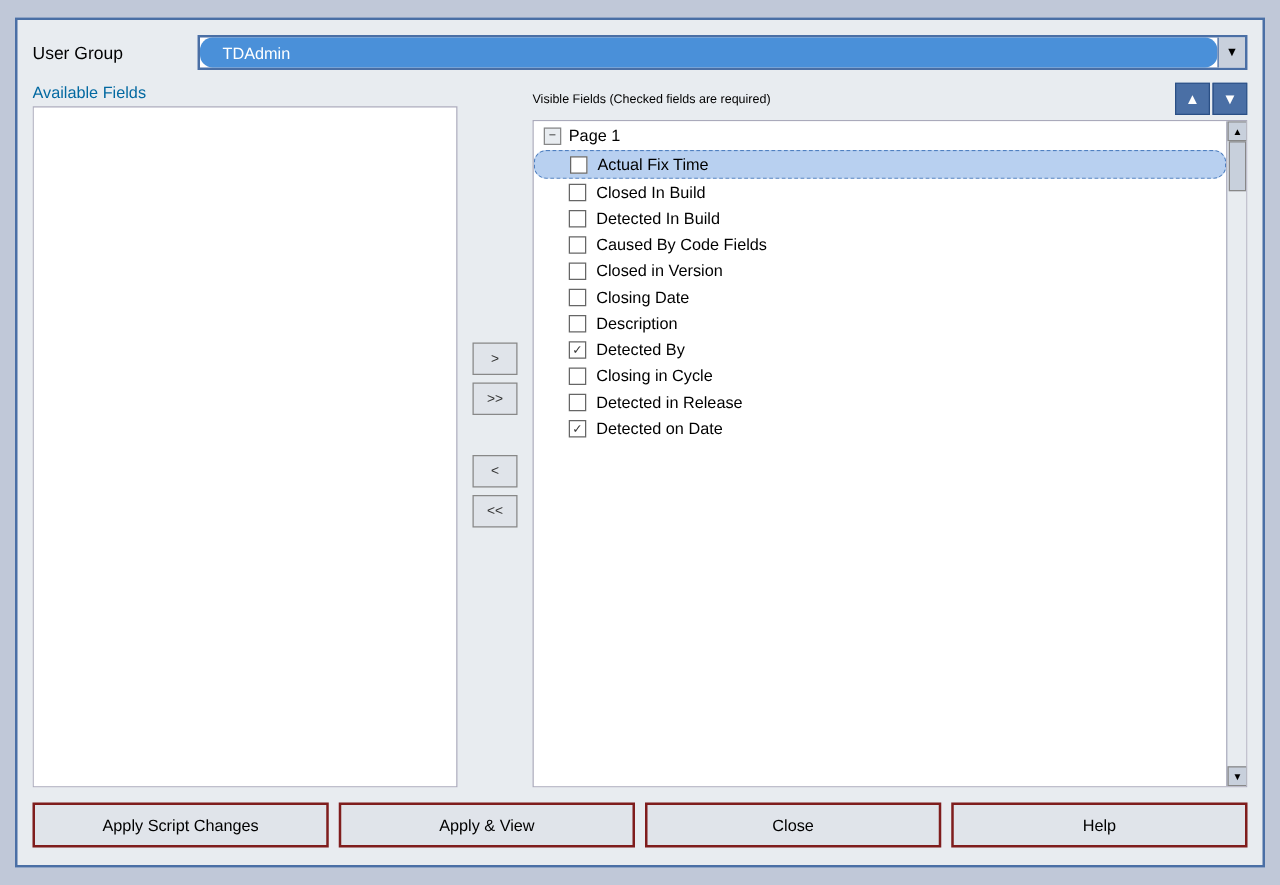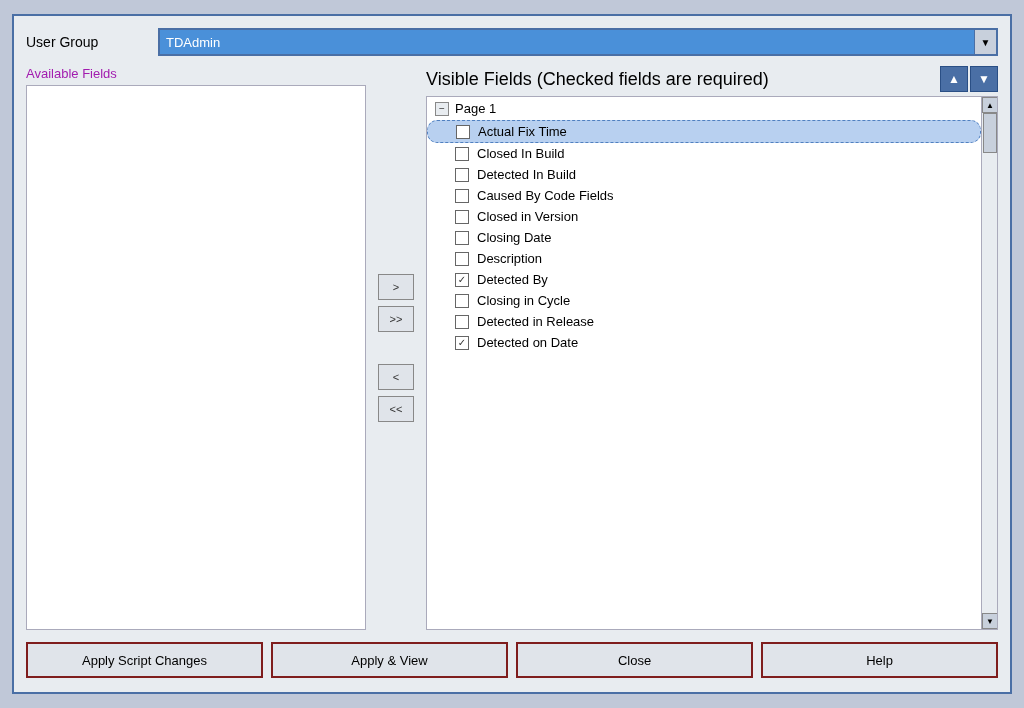--- a/index.html
+++ b/index.html
@@ -39,25 +39,26 @@
       display: flex;
       align-items: center;
       border: 2px solid #4a6fa5;
       background: #fff;
       height: 28px;
     }
     .dropdown-value {
       flex: 1;
       background: #4a90d9;
       color: #fff;
-      padding: 2px 6px;
+      padding: 2px 18px;
       height: 100%;
       display: flex;
       align-items: center;
       font-size: 13px;
+      border-radius: 10px;
     }
     .dropdown-arrow {
       width: 22px;
       height: 100%;
       background: #c8d0dc;
       border-left: 1px solid #4a6fa5;
       display: flex;
       align-items: center;
       justify-content: center;
       cursor: pointer;
@@ -70,21 +71,21 @@
       overflow: hidden;
     }
     .left-panel {
       display: flex;
       flex-direction: column;
       width: 340px;
       min-width: 340px;
     }
     .available-fields-label {
       font-size: 13px;
-      color: #a21caf;
+      color: #0369a1;
       margin-bottom: 4px;
     }
     .available-fields-box {
       flex: 1;
       background: #fff;
       border: 1px solid #aab;
     }
     .middle-buttons {
       display: flex;
       flex-direction: column;
@@ -111,21 +112,21 @@
       flex-direction: column;
       gap: 0;
     }
     .visible-fields-header {
       display: flex;
       align-items: center;
       justify-content: space-between;
       margin-bottom: 4px;
     }
     .visible-fields-label {
-      font-size: 18px;
+      font-size: 10px;
       color: #000;
     }
     .up-down-btns {
       display: flex;
       gap: 2px;
     }
     .ud-btn {
       width: 28px;
       height: 26px;
       background: #4a6fa5;

